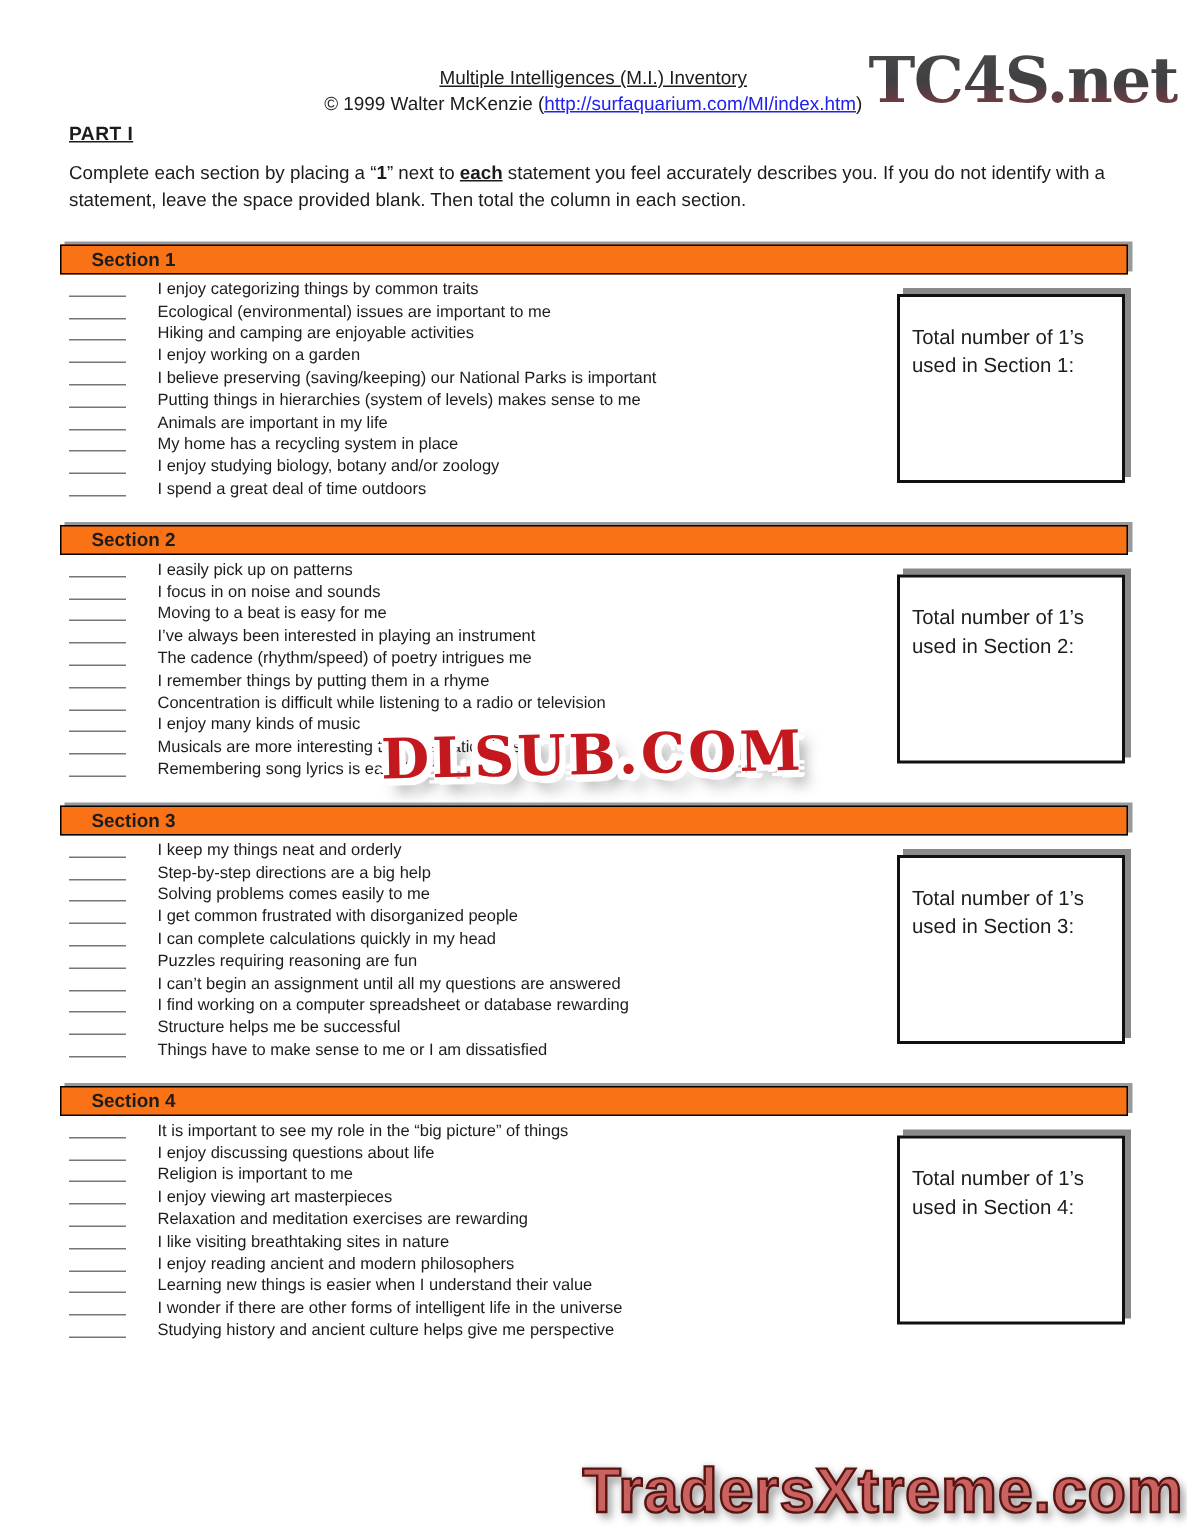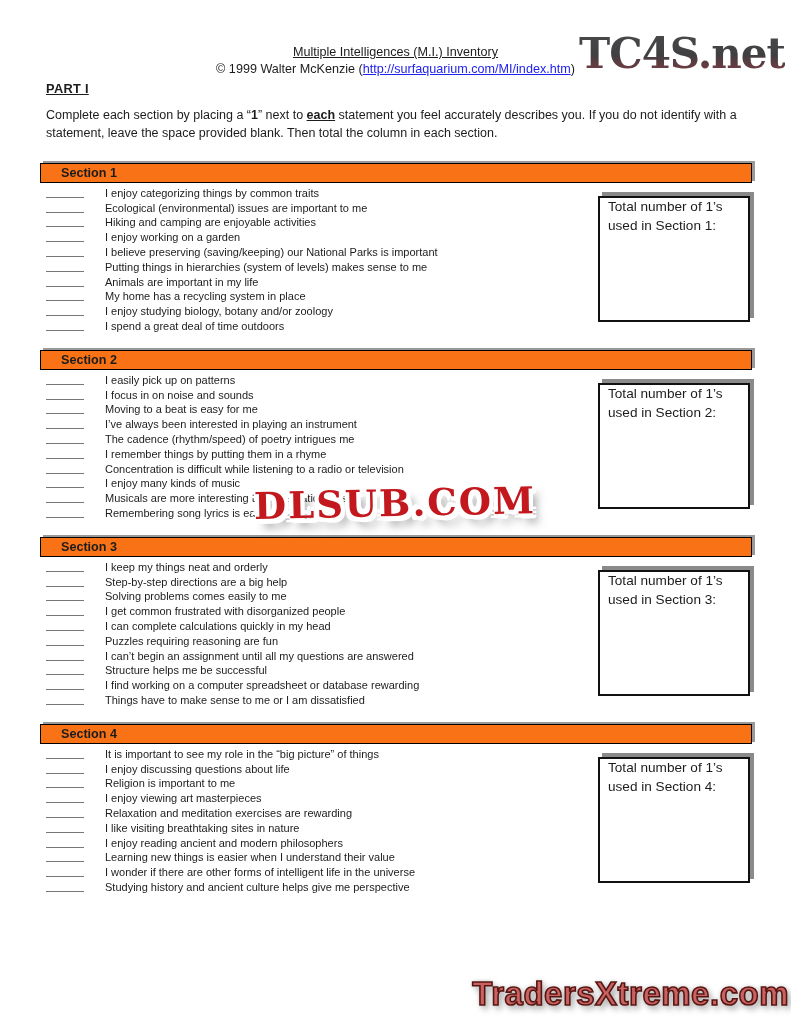--- a/index.html
+++ b/index.html
@@ -38,41 +38,41 @@
     padding-left:20px;}
   .rows{margin-top:2px;}
   .row{display:flex;align-items:flex-end;height:14.8px;}
   .blank{width:38px;height:12px;border-bottom:1.4px solid #777;margin-left:6px;
     margin-bottom:2px;flex:none;}
   .stmt{margin-left:21px;font-size:11px;line-height:13px;white-space:nowrap;}
 
   .total-box{position:absolute;left:558px;top:33px;width:152px;height:126px;
     box-sizing:border-box;border:2px solid #111;background:#fff;
     box-shadow:4px -4px 0 var(--shadow-gray,#8a8a8a);
-    padding:0 8px;font-size:13.6px;line-height:18.5px;}
+    padding:18px 8px;font-size:13.6px;line-height:18.5px;}
 
   
   .dlsub{
     position:absolute;left:254px;top:481px;z-index:5;
     font-family:"DejaVu Serif", serif;font-weight:900;
     font-size:37px;letter-spacing:2px;line-height:44px;
     color:var(--dlsub-red,#c2181e);
     transform:rotate(-1.2deg);
     text-shadow:
       -4px -4px 0 #fff, 0 -4px 0 #fff, 4px -4px 0 #fff,
       -4px 0 0 #fff, 4px 0 0 #fff,
       -4px 4px 0 #fff, 0 4px 0 #fff, 4px 4px 0 #fff,
       -3px -5px 0 #fff, 3px 5px 0 #fff,
       7px 9px 9px rgba(60,60,60,.5);
   }
 
   
   .traders{
     position:absolute;top:975px;right:2px;z-index:5;
-    font-weight:bold;font-size:33px;letter-spacing:.5px;line-height:38px;
+    font-weight:bold;font-size:42px;letter-spacing:.5px;line-height:38px;
     color:var(--traders-fill,#c96261);
     -webkit-text-stroke:1.6px var(--traders-outline,#571512);
     text-shadow:0 0 5px #bbb, 3px 4px 6px #999;
   }
 </style>
 </head>
 <body>
 
 <div class="page">
 
@@ -212,25 +212,25 @@
           <div class="row">
             <span class="blank"></span>
             <span class="stmt">Puzzles requiring reasoning are fun</span>
           </div>
           <div class="row">
             <span class="blank"></span>
             <span class="stmt">I can’t begin an assignment until all my questions are answered</span>
           </div>
           <div class="row">
             <span class="blank"></span>
+            <span class="stmt">I find working on a computer spreadsheet or database rewarding</span>
+          </div>
+          <div class="row">
+            <span class="blank"></span>
             <span class="stmt">Structure helps me be successful</span>
-          </div>
-          <div class="row">
-            <span class="blank"></span>
-            <span class="stmt">I find working on a computer spreadsheet or database rewarding</span>
           </div>
           <div class="row">
             <span class="blank"></span>
             <span class="stmt">Things have to make sense to me or I am dissatisfied</span>
           </div>
         </div>
         <div class="total-box">
           <div>Total number of 1’s</div>
           <div>used in Section 3:</div>
         </div>

